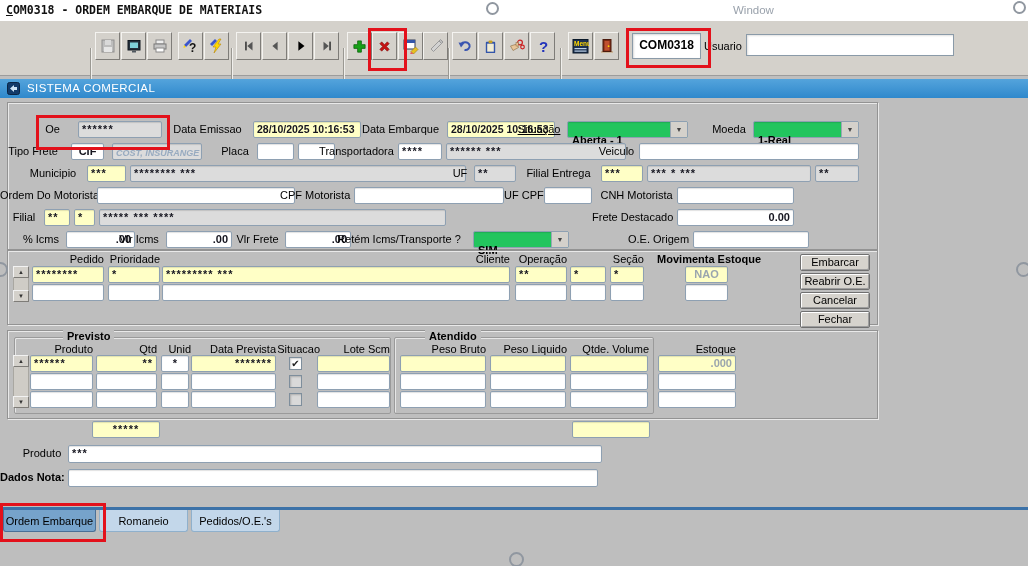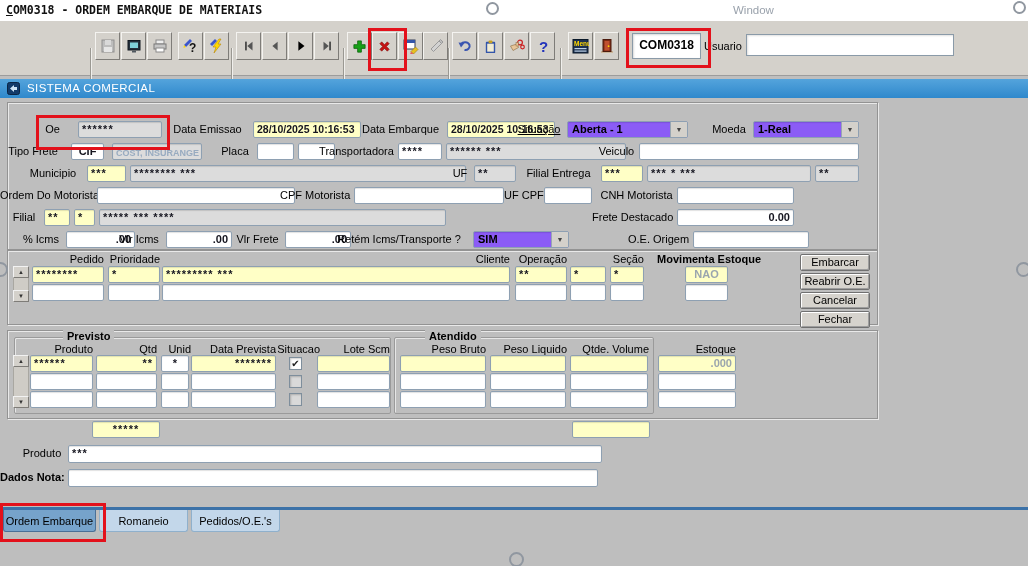--- a/index.html
+++ b/index.html
@@ -34,26 +34,26 @@
   .hdr{position:absolute;height:12px;line-height:12px;text-align:right;white-space:nowrap;}
   .b{font-weight:bold;}
   .fld{position:absolute;height:17px;line-height:15px;box-sizing:border-box;border:1px solid #8ea0b2;border-radius:2px;
        background:#fff;padding:0 3px;font-weight:bold;font-size:11px;white-space:nowrap;overflow:hidden;color:#15151f;
        box-shadow:inset 0 1px 1px rgba(0,0,0,.12);}
   .fld.y{background:#ffffc6;}
   .fld.g{background:#dcdcdc;}
   .fld.right{text-align:right;}
   .fld.center{text-align:center;}
   .fld.ast{letter-spacing:1px;}
-  .fld.dim{color:#98abc0;}
+  .fld.dim{color:#98abc0;font-style:italic;}
   .fld.gray-text{color:#9aa5ae;}
   .fld.small{font-size:9px;padding-top:2px;}
   .fld.date{font-size:10.5px;}
-  .dd{position:absolute;height:17px;box-sizing:border-box;border:1px solid #8ea0b2;border-radius:2px;background:#8b5cf6;
-      font-weight:bold;line-height:15px;padding:0 18px 0 4px;white-space:nowrap;box-shadow:inset 0 1px 1px rgba(0,0,0,.12);}
+  .dd{position:absolute;height:17px;box-sizing:border-box;border:1px solid #8ea0b2;border-radius:2px;background:#22c55e;
+      font-weight:bold;line-height:15px;padding:11px 18px 0 4px;white-space:nowrap;box-shadow:inset 0 1px 1px rgba(0,0,0,.12);}
   .dd .arrow{position:absolute;right:0;top:0;width:16px;height:15px;background:#d4d1cb;border-left:1px solid #98a6b2;
              text-align:center;font-size:7px;line-height:15px;color:#444;cursor:pointer;}
   
   .btn{position:absolute;height:17px;background:#d6d3cd;border:1px solid #707070;border-radius:2px;text-align:center;
        line-height:15px;box-shadow:inset 1px 1px 0 #ffffff,inset -1px -1px 0 #9d9d9d;box-sizing:border-box;cursor:pointer;}
   
   .sb{position:absolute;width:16px;box-sizing:border-box;}
   .sbbtn{height:12px;background:#d4d1cb;border:1px solid;border-color:#f2f2f2 #7e7c78 #7e7c78 #f2f2f2;
          font-size:6px;text-align:center;line-height:10px;color:#333;box-sizing:border-box;cursor:pointer;}
   .sbmid{height:12px;background:#cfccc6;border:1px solid #a9a7a1;border-top:none;border-bottom:none;box-sizing:border-box;}

